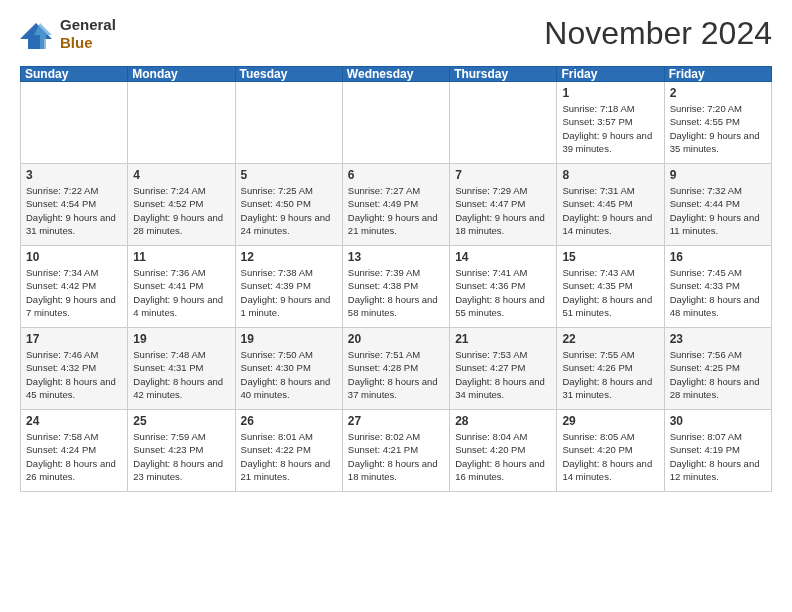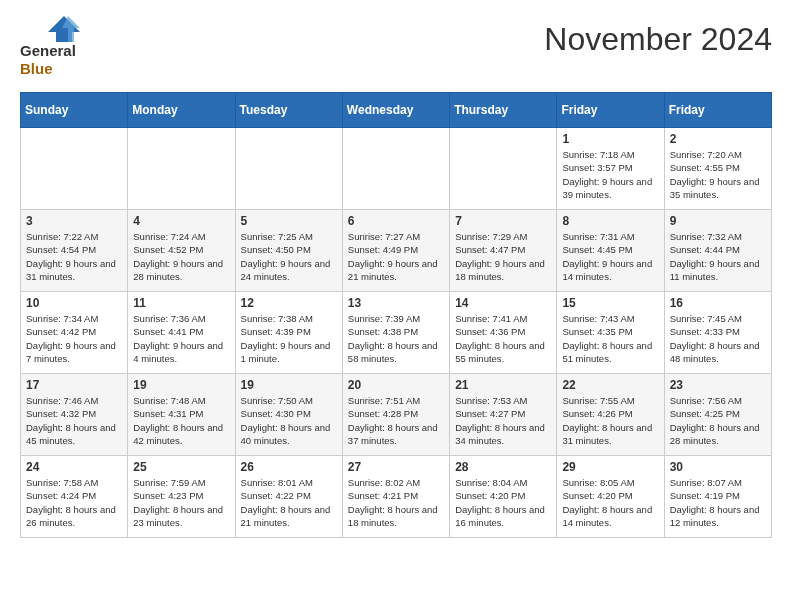--- a/index.html
+++ b/index.html
@@ -2,36 +2,36 @@
 <html><head>
   <meta charset="utf-8">
   <style>
     * { box-sizing: border-box; margin: 0; padding: 0; }
     body { font-family: Arial, sans-serif; background: #fff; width: 792px; height: 612px; overflow: hidden; }
 
     .container { width: 792px; padding: 16px 20px 10px 20px; }
 
     .header { display: flex; justify-content: space-between; align-items: flex-start; margin-bottom: 14px; }
 
-    .logo { display: flex; align-items: flex-end; gap: 4px; flex-direction: column; }
+    .logo { display: flex; align-items: center; gap: 12px; }
     .logo-text-general { font-size: 15px; font-weight: bold; color: #333; }
     .logo-text-blue { font-size: 15px; font-weight: bold; color: #a16207; }
     .logo-icon { width: 28px; height: 22px; position: relative; }
 
-    .title-block { text-align: left; margin-top: 6px; }
+    .title-block { text-align: left; }
     .month-title { font-size: 32px; font-weight: 300; color: #333; line-height: 1.1; }
     .location { font-size: 14px; color: #555; }
 
     .calendar { width: 100%; border-collapse: collapse; }
     .calendar th {
       background: #2a6db5;
       color: #fff;
       font-size: 12px;
       font-weight: bold;
-      padding: 10px 4px;
+      padding: 0 4px;
       text-align: left;
       border: 1px solid #1a5da0;
     }
     .calendar td {
       border: 1px solid #ccc;
       vertical-align: top;
       padding: 4px 5px;
       width: calc(100%/7);
       background: #fff;
       height: 82px;

